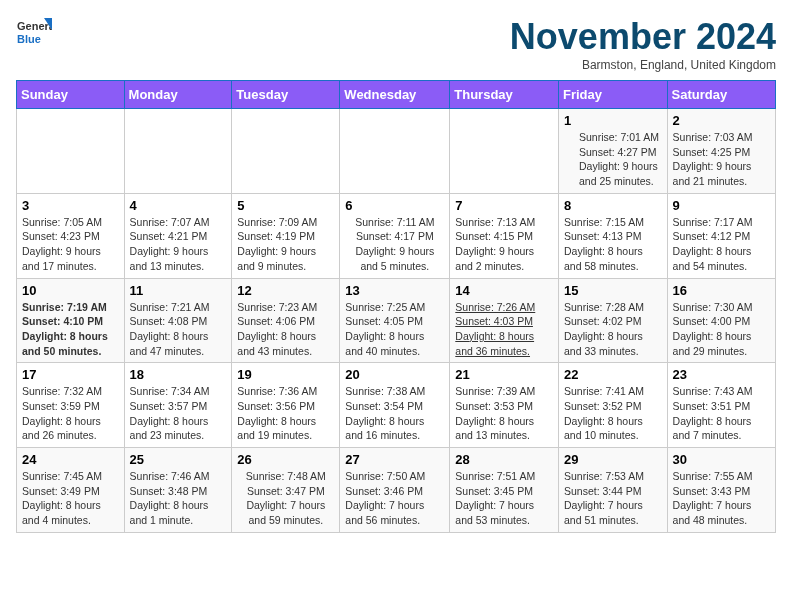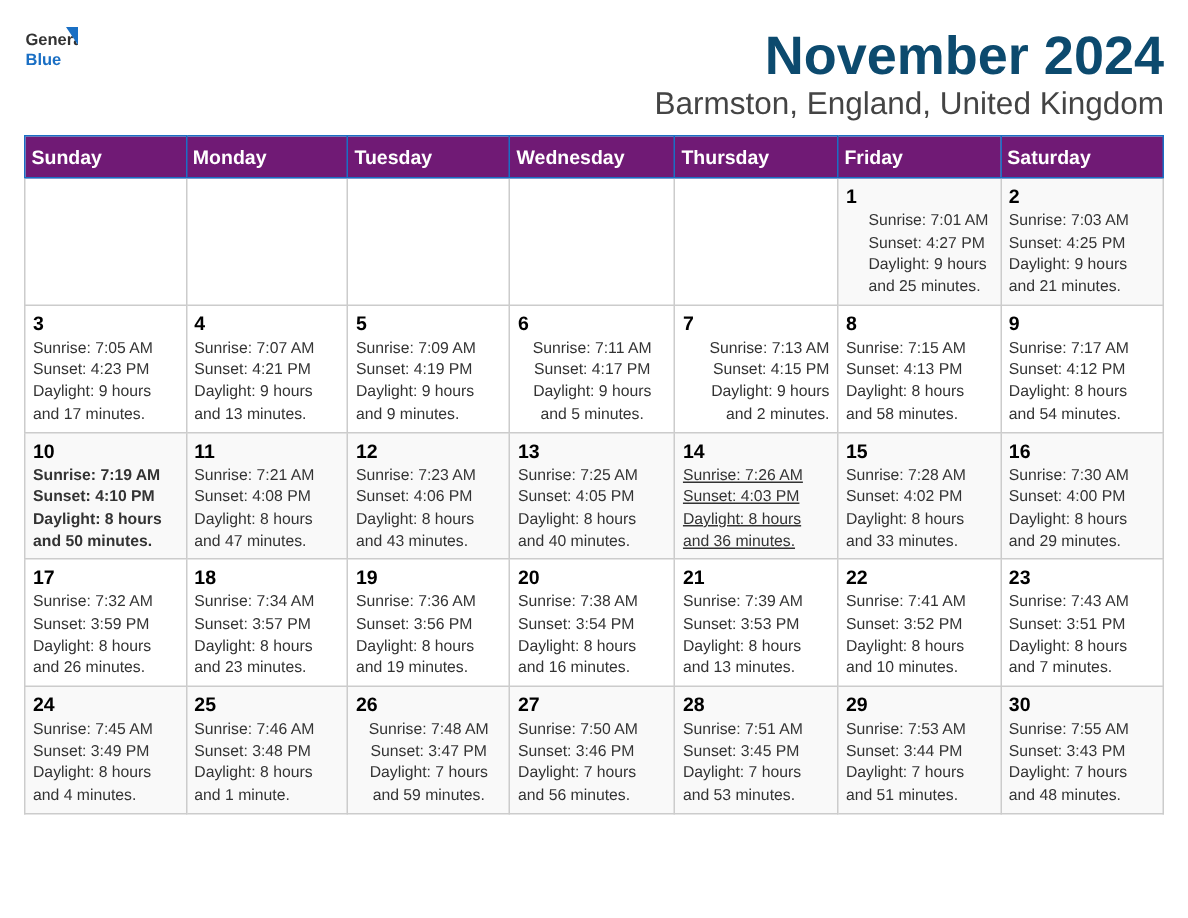--- a/index.html
+++ b/index.html
@@ -23,30 +23,30 @@
     }
     .title-area {
       text-align: right;
     }
     .month-title {
       font-size: 36px;
       font-weight: bold;
       color: #0c4a6e;
     }
     .location {
-      font-size: 21px;
+      font-size: 12px;
       color: #444;
     }
     table {
       width: 100%;
       border-collapse: collapse;
       font-size: 11px;
     }
     thead tr {
-      background: #701a75;
+      background: #8b5cf6;
     }
     thead th {
       color: #fff;
       padding: 6px 4px;
       text-align: left;
       font-size: 13px;
       font-weight: bold;
       border: 1px solid #1a6fc4;
     }
     tbody tr {
@@ -147,21 +147,21 @@
 Daylight: 9 hours and 9 minutes.</div>
         </td>
         <td>
           <span class="day-num">6</span>
           <div class="day-info" style="white-space: pre-line; text-align: center;">Sunrise: 7:11 AM
 Sunset: 4:17 PM
 Daylight: 9 hours and 5 minutes.</div>
         </td>
         <td>
           <span class="day-num">7</span>
-          <div class="day-info" style="white-space: pre-line; text-align: right;">Sunrise: 7:13 AM
+          <div class="day-info" style="white-space: pre-line;">Sunrise: 7:13 AM
 Sunset: 4:15 PM
 Daylight: 9 hours and 2 minutes.</div>
         </td>
         <td>
           <span class="day-num">8</span>
           <div class="day-info" style="white-space: pre-line;">Sunrise: 7:15 AM
 Sunset: 4:13 PM
 Daylight: 8 hours and 58 minutes.</div>
         </td>
         <td>

